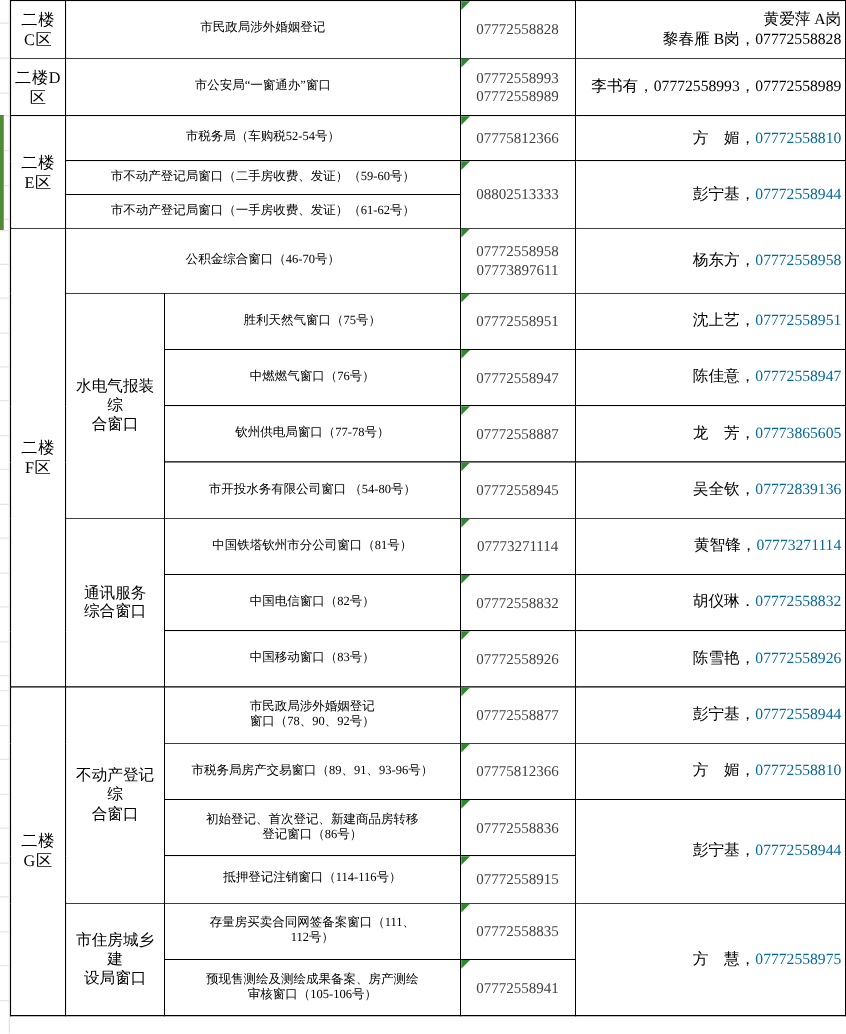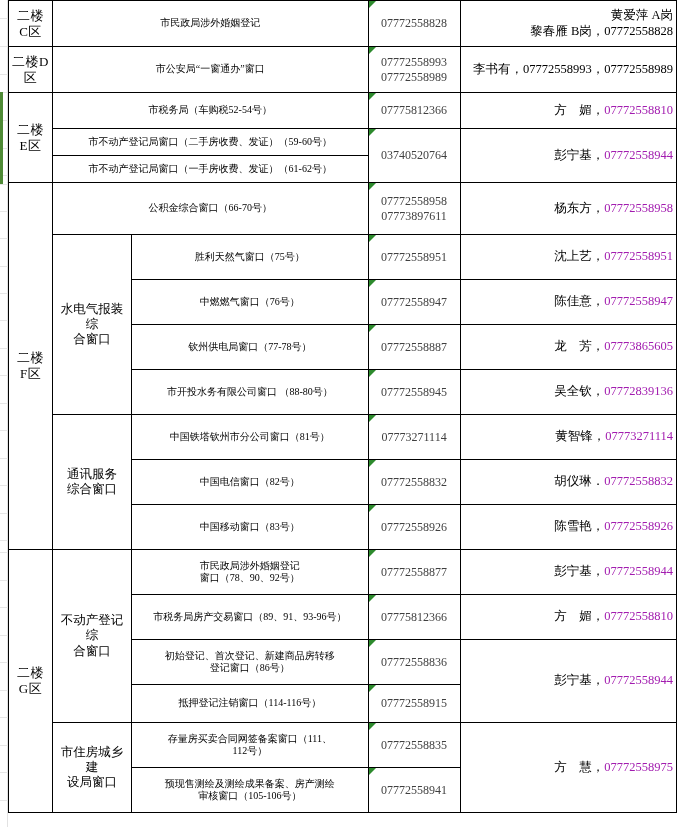--- a/index.html
+++ b/index.html
@@ -41,21 +41,21 @@
     line-height:1.22;
     position:relative;
     background:#ffffff;
     word-break:break-all;
   }
   td.area{width:44px;font-size:13px;letter-spacing:.5px;}
   td.group{width:79px;font-size:12.5px;}
   td.item{font-size:10px;}
   td.phone{width:92px;font-size:12px;color:#3f3f3f;font-family:"Liberation Serif","DejaVu Serif",serif;}
   td.person{width:217px;font-size:12.5px;text-align:right;}
-  td.person .num,td.phone .num{color:#a21caf;}
+  td.person .num,td.phone .num{color:#0369a1;}
   .tri{
     position:absolute;left:0;top:0;width:0;height:0;
     border-top:7px solid #2d8a2d;
     border-right:7px solid transparent;
     pointer-events:none;
   }
   .nowrap{white-space:nowrap;}
 </style>
 </head>
 <body>
@@ -157,39 +157,39 @@
     <td class="person">
       <span class="nowrap">方　媚，</span><span class="num">07772558810</span>
     </td>
   </tr>
   <tr style="height:27px">
     <td class="item" colspan="2">
       <span>市不动产登记局窗口（二手房收费、发证）（59-60号）</span>
     </td>
     <td class="phone" rowspan="2">
       <i class="tri"></i>
-      <span>03740520764</span>
+      <span>08802513333</span>
     </td>
     <td class="person" rowspan="2">
       <span class="nowrap">彭宁基，</span><span class="num">07772558944</span>
     </td>
   </tr>
   <tr style="height:27px">
     <td class="item" colspan="2">
       <span>市不动产登记局窗口（一手房收费、发证）（61-62号）</span>
     </td>
   </tr>
 
   <tr style="height:52px">
     <td class="area" rowspan="8">
       <span>二楼</span><br>
       <span>F区</span>
     </td>
     <td class="item" colspan="2">
-      <span>公积金综合窗口（66-70号）</span>
+      <span>公积金综合窗口（46-70号）</span>
     </td>
     <td class="phone">
       <i class="tri"></i>
       <span>07772558958</span><br>
       <span>07773897611</span>
     </td>
     <td class="person">
       <span class="nowrap">杨东方，</span><span class="num">07772558958</span>
     </td>
   </tr>
@@ -229,21 +229,21 @@
     <td class="phone">
       <i class="tri"></i>
       <span>07772558887</span>
     </td>
     <td class="person">
       <span class="nowrap">龙　芳，</span><span class="num">07773865605</span>
     </td>
   </tr>
   <tr style="height:45px">
     <td class="item">
-      <span>市开投水务有限公司窗口 （88-80号）</span>
+      <span>市开投水务有限公司窗口 （54-80号）</span>
     </td>
     <td class="phone">
       <i class="tri"></i>
       <span>07772558945</span>
     </td>
     <td class="person">
       <span class="nowrap">吴全钦，</span><span class="num">07772839136</span>
     </td>
   </tr>
 

